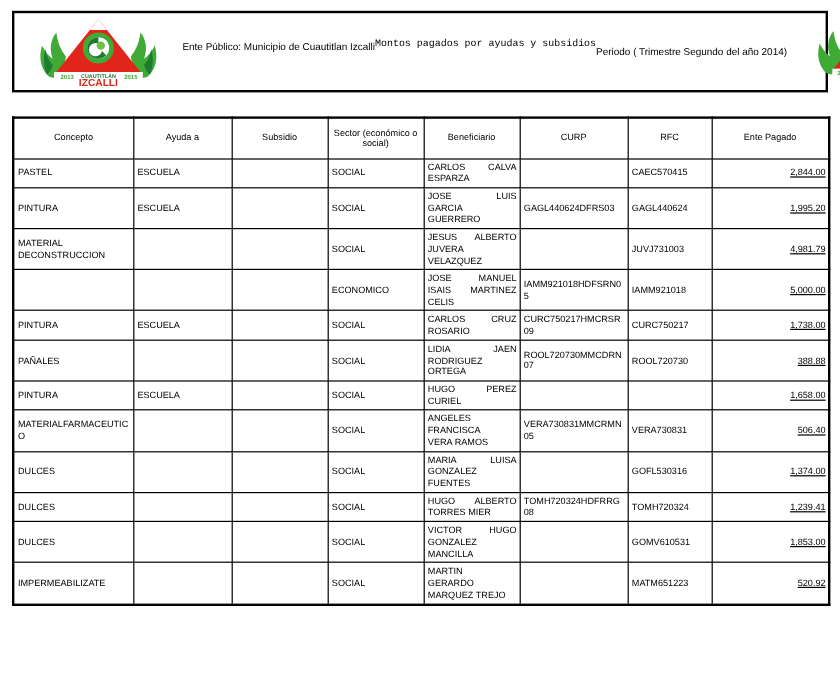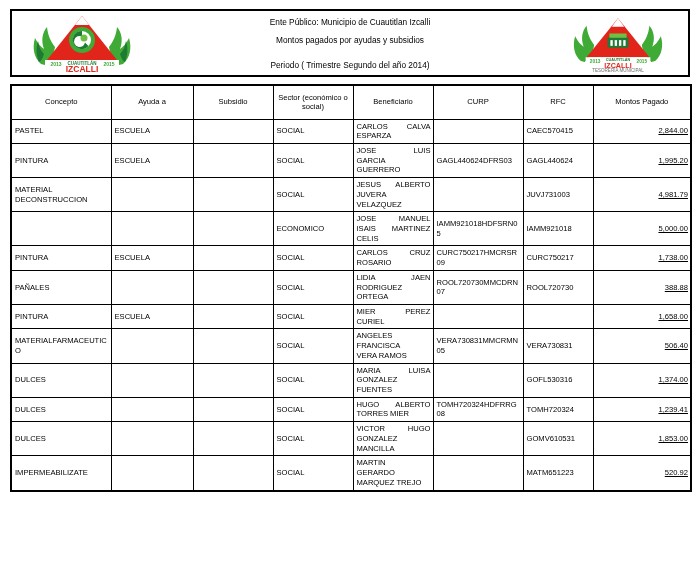--- a/index.html
+++ b/index.html
@@ -36,40 +36,40 @@
     width: 140px;
     flex: 0 0 140px;
     display: flex;
     align-items: center;
     justify-content: center;
     overflow: hidden;
   }
   .header-text {
     flex: 1 1 auto;
     display: flex;
-    flex-direction: column;
+    flex-direction: row;
     align-items: center;
     justify-content: center;
     padding-top: 2px;
   }
   .header-line {
     font-size: 8.3px;
     line-height: 1.1;
     text-align: center;
     white-space: nowrap;
   }
   .header-line.l1 { margin-bottom: 9px; }
-  .header-line.l2 { margin-bottom: 15px; }
+  .header-line.l2 { margin-bottom: 15px; font-family: Liberation Mono, monospace; }
 
   
   table.report {
     border-collapse: collapse;
     table-layout: fixed;
     width: 680px;
-    margin-top: 7px;
+    margin-top: 20px;
     border: 2px solid #000;
   }
   table.report td, table.report th {
     border: 1px solid #000;
     box-sizing: border-box;
     font-size: 7.6px;
     line-height: 1.28;
     padding: 2px 2px 2px 3px;
     vertical-align: middle;
     word-wrap: break-word;
@@ -190,21 +190,21 @@
     </colgroup>
     <thead>
       <tr>
         <th>Concepto</th>
         <th>Ayuda a</th>
         <th>Subsidio</th>
         <th>Sector (económico o social)</th>
         <th>Beneficiario</th>
         <th>CURP</th>
         <th>RFC</th>
-        <th>Montos Pagado</th>
+        <th>Ente Pagado</th>
       </tr>
     </thead>
     <tbody id="table-body">
         <tr>
           <td class="concepto single">PASTEL</td>
           <td class="plain">ESCUELA</td>
           <td class="plain"></td>
           <td class="plain">SOCIAL</td>
           <td class="benef">
             <span class="jline">CARLOS      CALVA</span>
@@ -282,21 +282,21 @@
           <td class="plain">ROOL720730MMCDRN07</td>
           <td class="plain">ROOL720730</td>
           <td class="monto">388.88</td>
         </tr>
         <tr>
           <td class="concepto single">PINTURA</td>
           <td class="plain">ESCUELA</td>
           <td class="plain"></td>
           <td class="plain">SOCIAL</td>
           <td class="benef">
-            <span class="jline">MIER      PEREZ</span>
+            <span class="jline">HUGO      PEREZ</span>
             <span class="jline last">CURIEL</span>
           </td>
           <td class="plain"></td>
           <td class="plain"></td>
           <td class="monto">1,658.00</td>
         </tr>
         <tr>
           <td class="concepto"><span class="jline">MATERIAL</span><span class="jline last">FARMACEUTICO</span></td>
           <td class="plain"></td>
           <td class="plain"></td>

